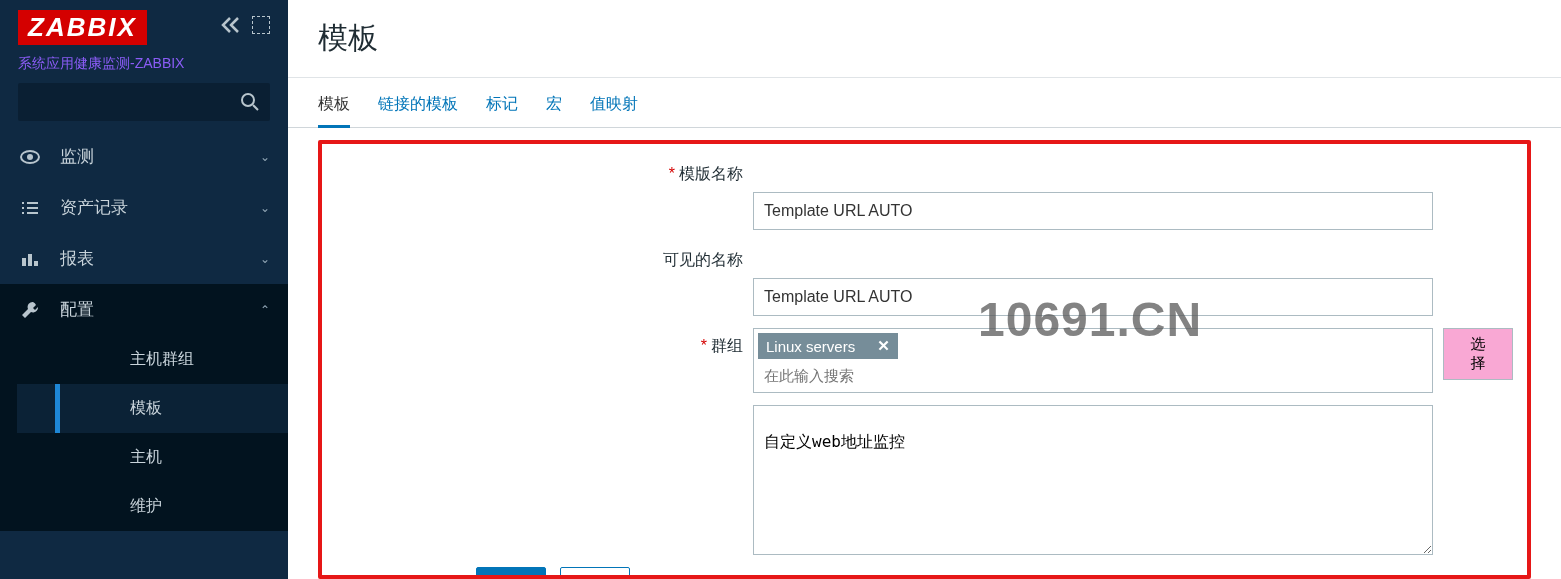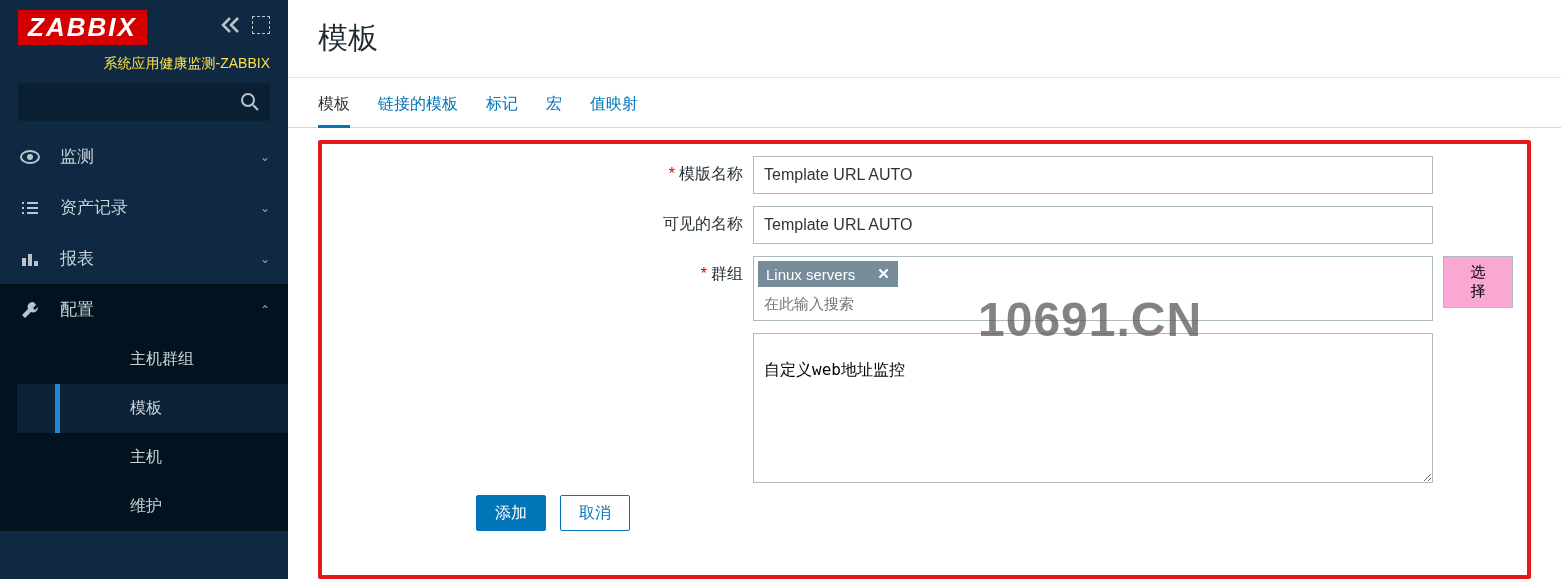--- a/index.html
+++ b/index.html
@@ -4,21 +4,21 @@
 <style>
 * { box-sizing: border-box; margin: 0; padding: 0; }
 body { font-family: Arial, "Microsoft YaHei", sans-serif; font-size: 14px; background: #fff; color: #1f2c33; }
 .app { display: flex; width: 1561px; height: 579px; overflow: hidden; }
 .sidebar { width: 288px; background: #0f2942; color: #fff; flex-shrink: 0; display: flex; flex-direction: column; }
 .sidebar-top { display: flex; align-items: center; padding: 10px 18px; gap: 12px; }
 .logo { background: #d40000; color: #fff; font-weight: bold; font-size: 26px; letter-spacing: 2px; padding: 2px 10px; font-family: Arial, sans-serif; font-style: italic; }
 .collapse-icons { display: flex; gap: 8px; color: #b8c5cd; font-size: 20px; margin-left: auto; }
 .collapse-icons span { cursor: pointer; }
 .dotted-box { border: 1px dashed #b8c5cd; width: 18px; height: 18px; display: inline-block; }
-.subtitle { color: #fde047; font-size: 14px; padding: 0 18px 10px 18px; text-align: right; }
+.subtitle { color: #8b5cf6; font-size: 14px; padding: 0 18px 10px 18px; }
 .search-wrap { padding: 0 18px 10px 18px; }
 .search { background: #0a1f33; border: none; width: 100%; height: 38px; color: #fff; padding: 0 36px 0 8px; border-radius: 2px; }
 .search-box { position: relative; }
 .search-box svg { position: absolute; right: 10px; top: 50%; transform: translateY(-50%); }
 .nav { list-style: none; }
 .nav-item { display: flex; align-items: center; padding: 14px 18px; color: #c9d4db; cursor: pointer; font-size: 17px; position: relative; }
 .nav-item .icon { width: 24px; margin-right: 18px; display: inline-flex; align-items: center; justify-content: center; }
 .nav-item .chev { margin-left: auto; font-size: 12px; color: #8fa4b3; }
 .nav-item.active { background: #02131f; }
 .subnav { list-style: none; background: #02131f; }
@@ -29,21 +29,21 @@
 .page-header { background: #fff; border-bottom: 1px solid #e0e4e7; padding: 18px 30px; }
 .page-title { font-size: 30px; font-weight: normal; color: #1f2c33; }
 .tabs { display: flex; gap: 28px; padding: 16px 30px 0 30px; border-bottom: 1px solid #d0d6da; }
 .tab { padding-bottom: 10px; color: #0275b8; cursor: pointer; border-bottom: 3px solid transparent; margin-bottom: -1px; font-size: 16px; }
 .tab.active { color: #333; border-bottom-color: #0275b8; }
 .form-area { margin: 12px 30px 0 30px; border: 4px solid #e61717; padding: 12px 14px; border-radius: 2px; flex: 1; overflow: auto; }
 .form-row { display: flex; margin-bottom: 12px; justify-content: flex-end; }
 .form-label { width: 130px; text-align: right; padding-right: 10px; padding-top: 8px; color: #1f2c33; font-size: 16px; }
 .form-label .req { color: #d40000; margin-right: 4px; }
 .form-control-wrap { flex: 1; display: flex; gap: 10px; max-width: 760px; }
-.form-input { width: 100%; max-width: 680px; height: 36px; border: 1px solid #acbbc2; padding: 18px 10px; font-size: 16px; color: #333; }
+.form-input { width: 100%; max-width: 680px; height: 36px; border: 1px solid #acbbc2; padding: 18px 10px; font-size: 16px; color: #333; margin-top: 36px; }
 .tag-box { border: 1px solid #acbbc2; min-height: 60px; width: 100%; max-width: 680px; padding: 2px; }
 .tag { display: inline-flex; align-items: center; background: #768d99; color: #fff; padding: 4px 8px; margin: 2px; font-size: 15px; gap: 22px; }
 .tag .x { cursor: pointer; font-weight: bold; }
 .tag-input { border: none; outline: none; padding: 6px 8px; width: 100%; font-size: 15px; color: #768d99; }
 .select-btn { height: 52px; border: 1px solid #acbbc2; background: #f9a8d4; padding: 0 20px; cursor: pointer; font-size: 15px; align-self: flex-start; }
 .textarea { width: 100%; max-width: 680px; height: 150px; border: 1px solid #acbbc2; padding: 26px 10px; font-size: 16px; resize: both; }
 .btn-row { display: flex; gap: 14px; margin-left: 140px; }
 .btn { height: 36px; padding: 0 18px; font-size: 16px; cursor: pointer; border-radius: 2px; }
 .btn-primary { background: #0275b8; color: #fff; border: 1px solid #0275b8; }
 .btn-secondary { background: #fff; color: #0275b8; border: 1px solid #0275b8; }

